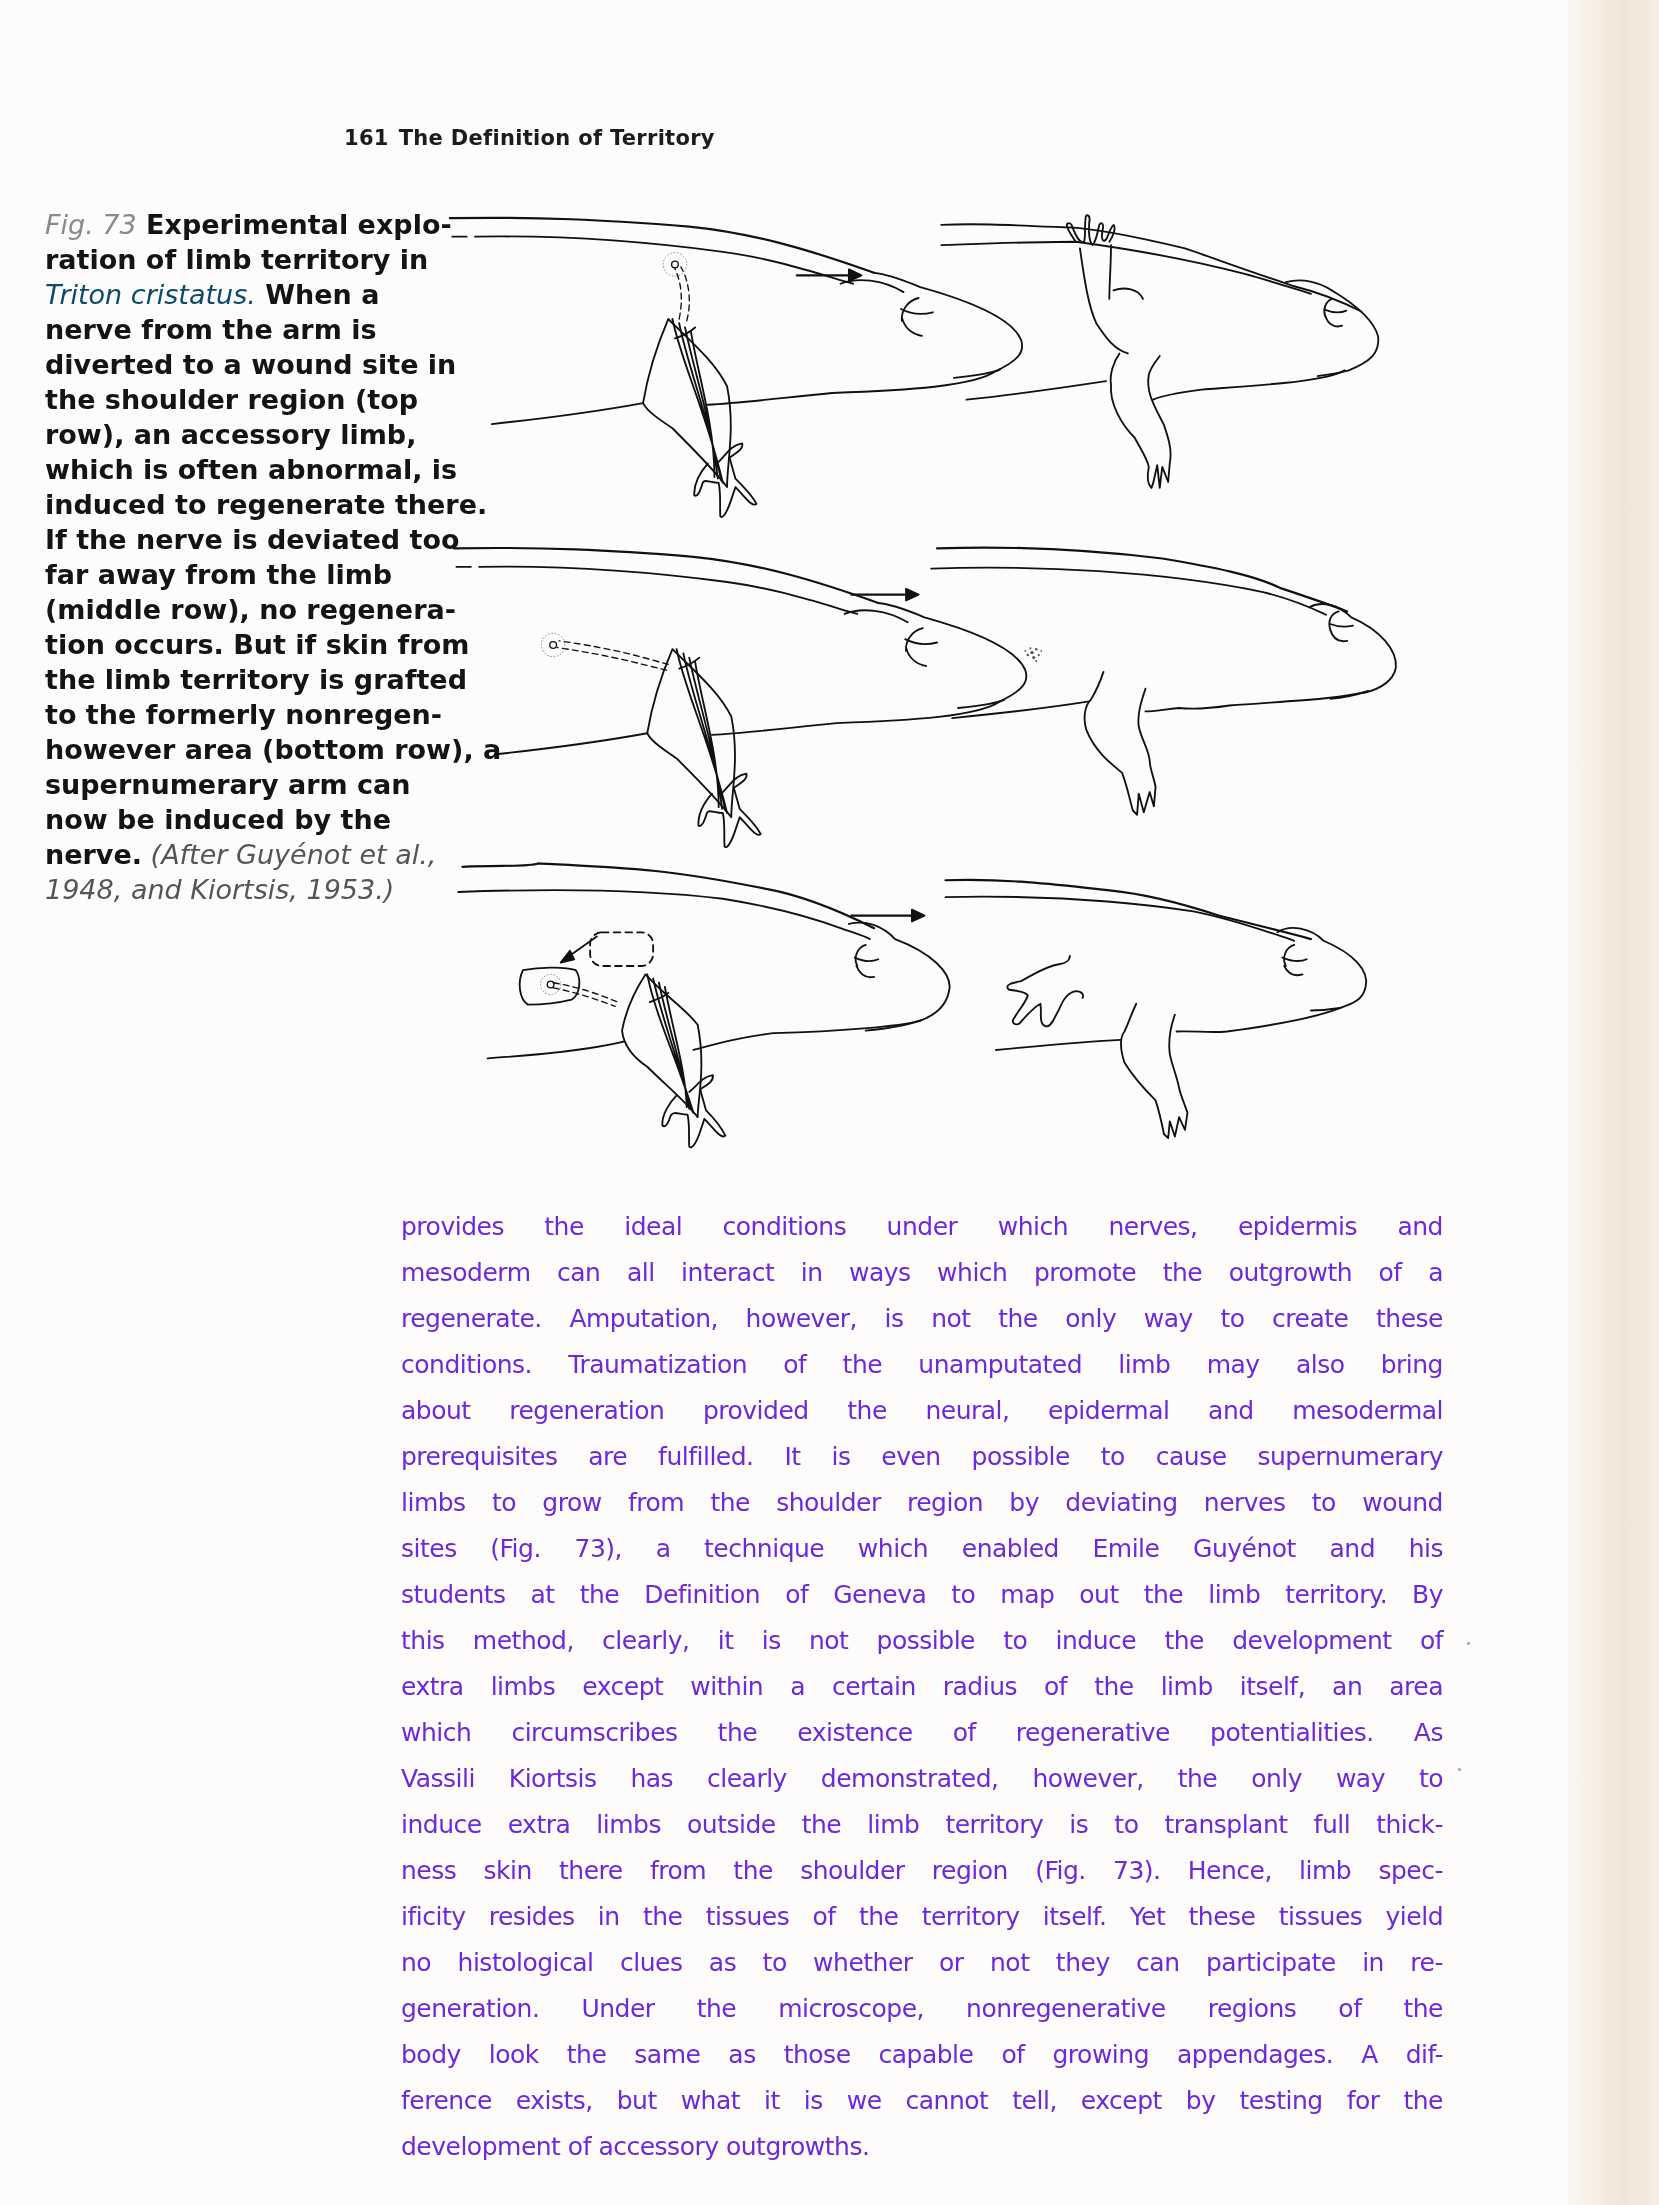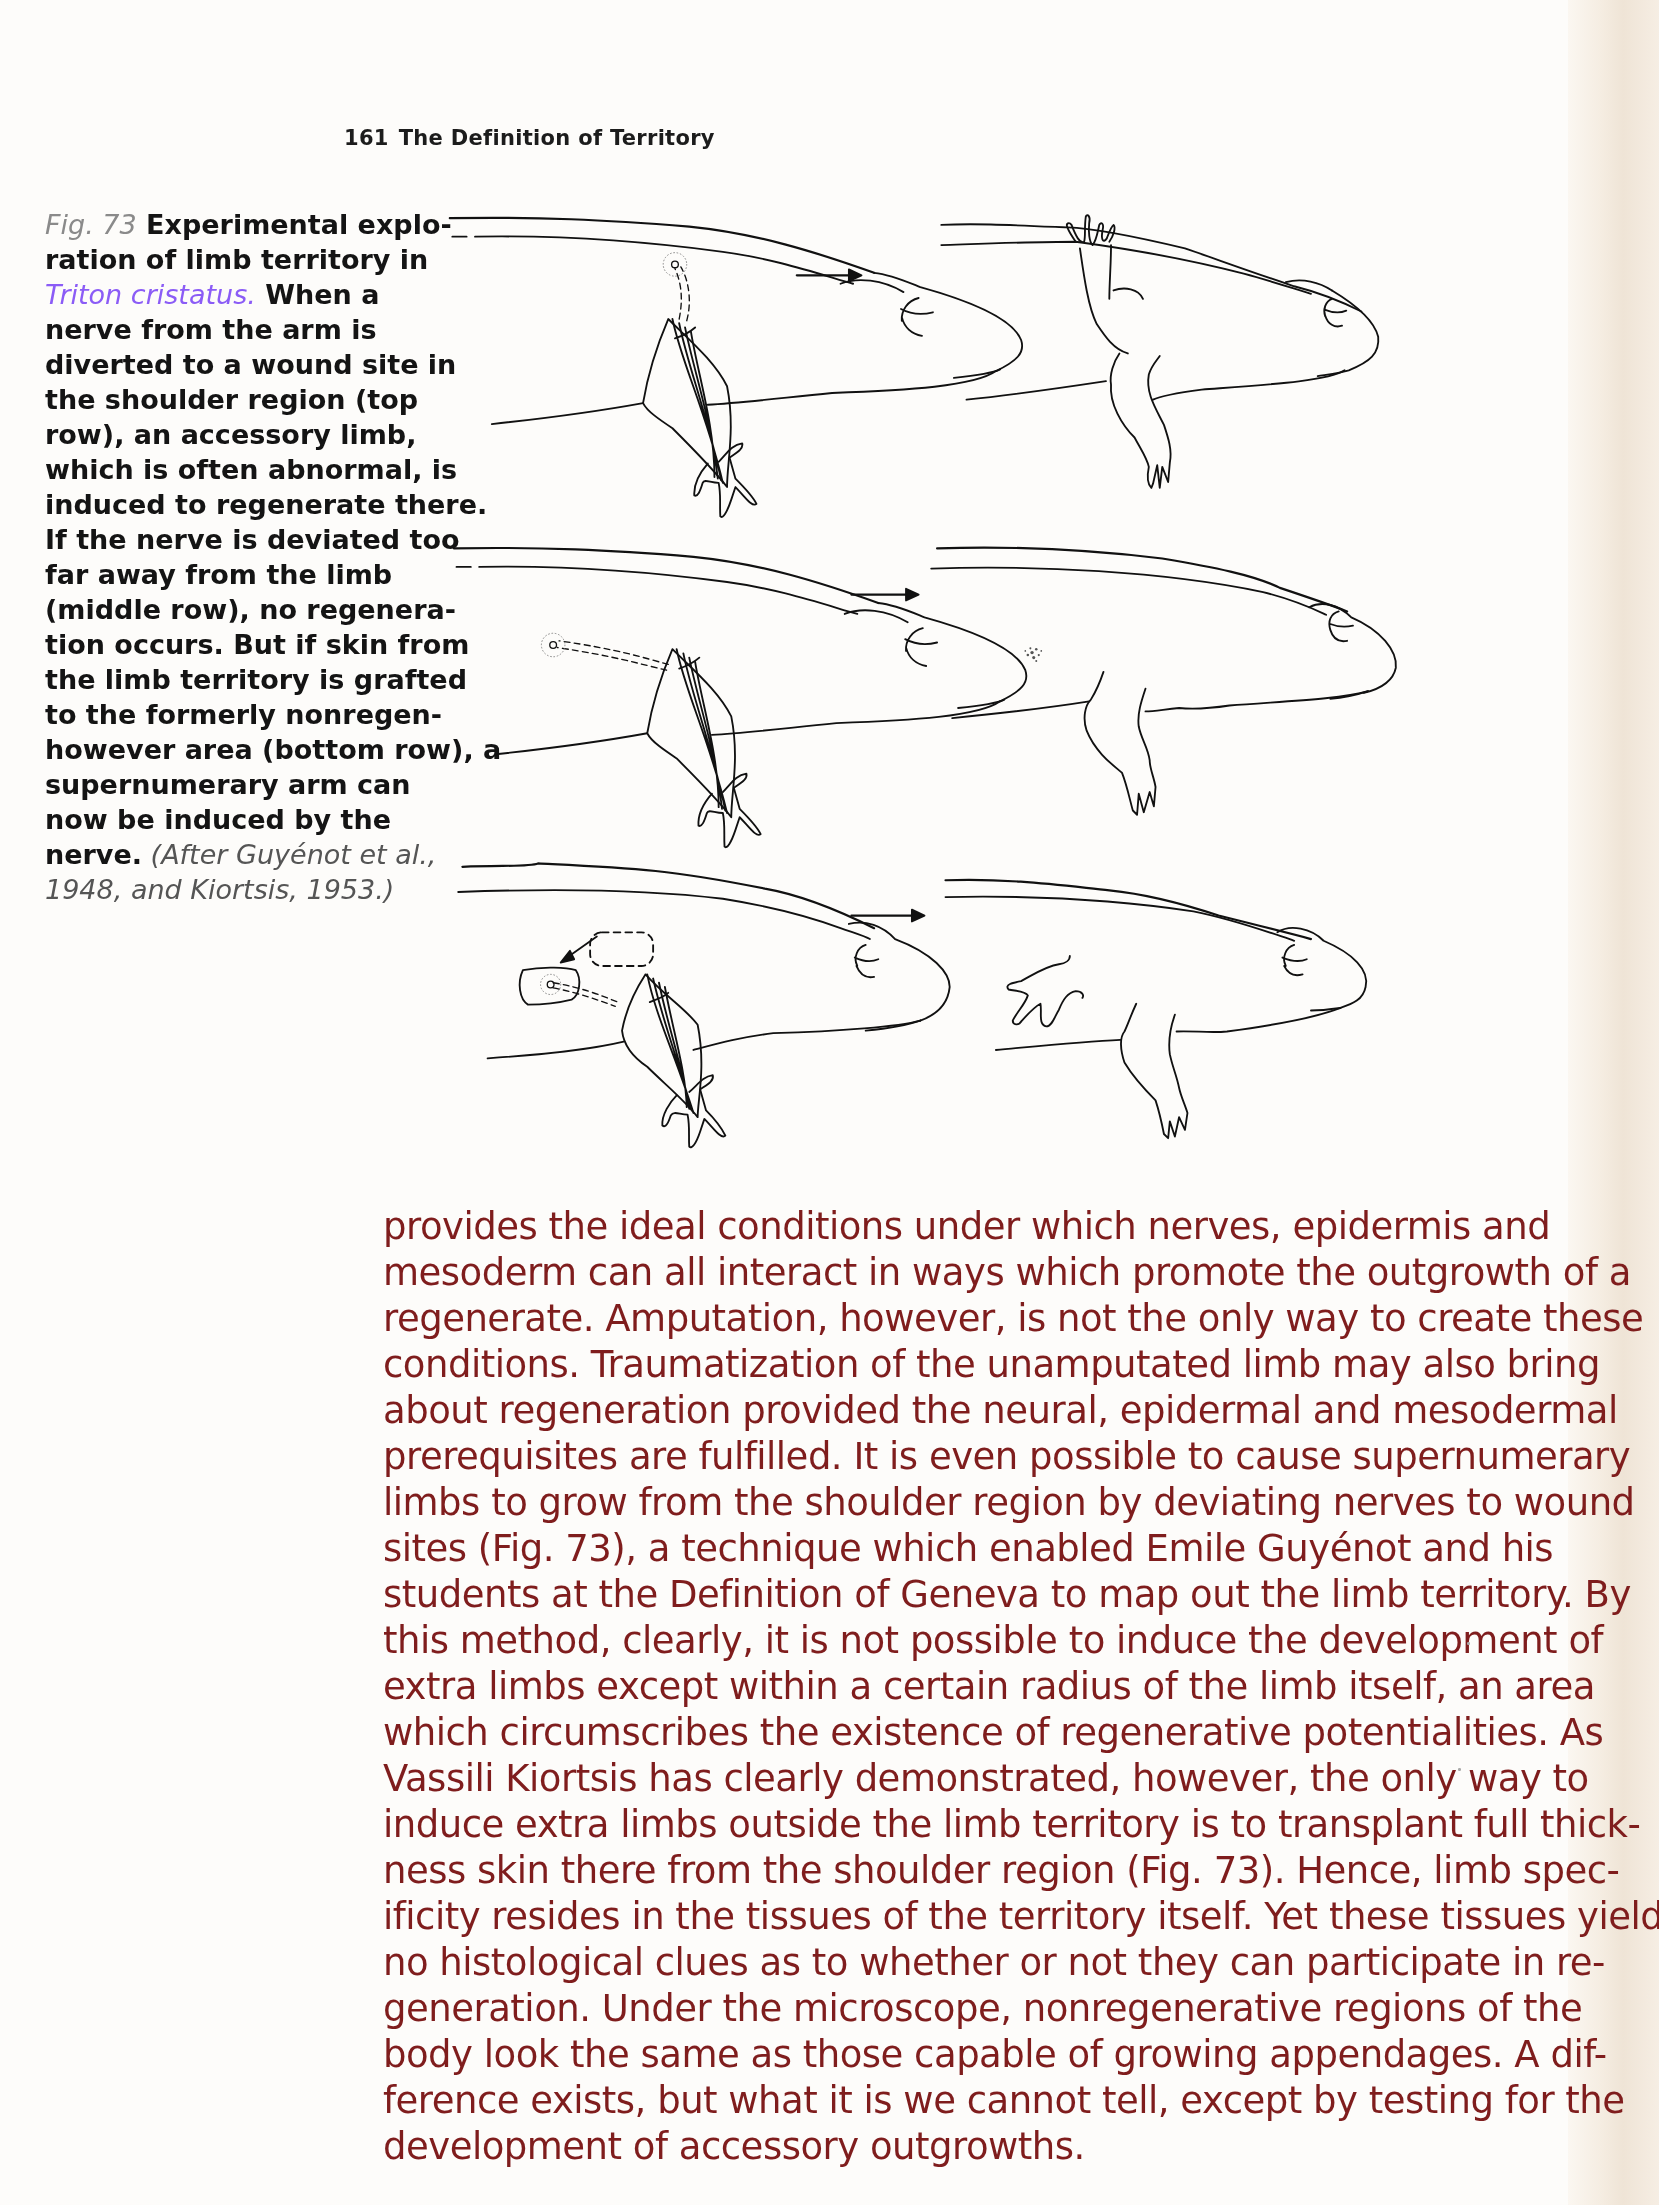--- a/index.html
+++ b/index.html
@@ -18,30 +18,30 @@
     font-size: 21px; font-weight: bold; letter-spacing: 0.3px; color: #1c1c1c;
     white-space: nowrap;
   }
   .running-head .page-no { margin-right: 10px; }
   .caption {
     position: absolute; left: 45px; top: 207px; width: 319px;
     font-size: 27px; line-height: 35px; color: #141414;
   }
   .caption .fig-label { font-style: italic; font-weight: normal; color: #8a8a8a; }
   .caption .bold { font-weight: bold; }
-  .caption .species { font-style: italic; font-weight: normal; color: #8b5cf6; }
+  .caption .species { font-style: italic; font-weight: normal; color: #0c4a6e; }
   .caption .credit { font-style: italic; font-weight: normal; color: #555; }
   .figure {
     position: absolute; left: 437px; top: 193px; width: 975px; height: 983px;
   }
   .figure svg { position: absolute; left: 0; top: 0; }
   .body-text {
-    position: absolute; left: 383px; top: 1204px; width: 1042px;
+    position: absolute; left: 401px; top: 1204px; width: 1042px;
     font-family: "DejaVu Sans", "Liberation Sans", sans-serif;
-    font-size: 37px; line-height: 46px; color: #7f1d1d;
+    font-size: 25px; line-height: 46px; color: #6d28d9;
     letter-spacing: -0.5px;
   }
   .body-text .line {
     display: block; white-space: nowrap; text-align: justify; text-align-last: justify;
     transform-origin: left center;
   }
   .body-text .line.last { text-align-last: left; }
   .stray { position: absolute; width: 2.5px; height: 2.5px; border-radius: 50%; background: #aaa; }
 </style>
 </head>

